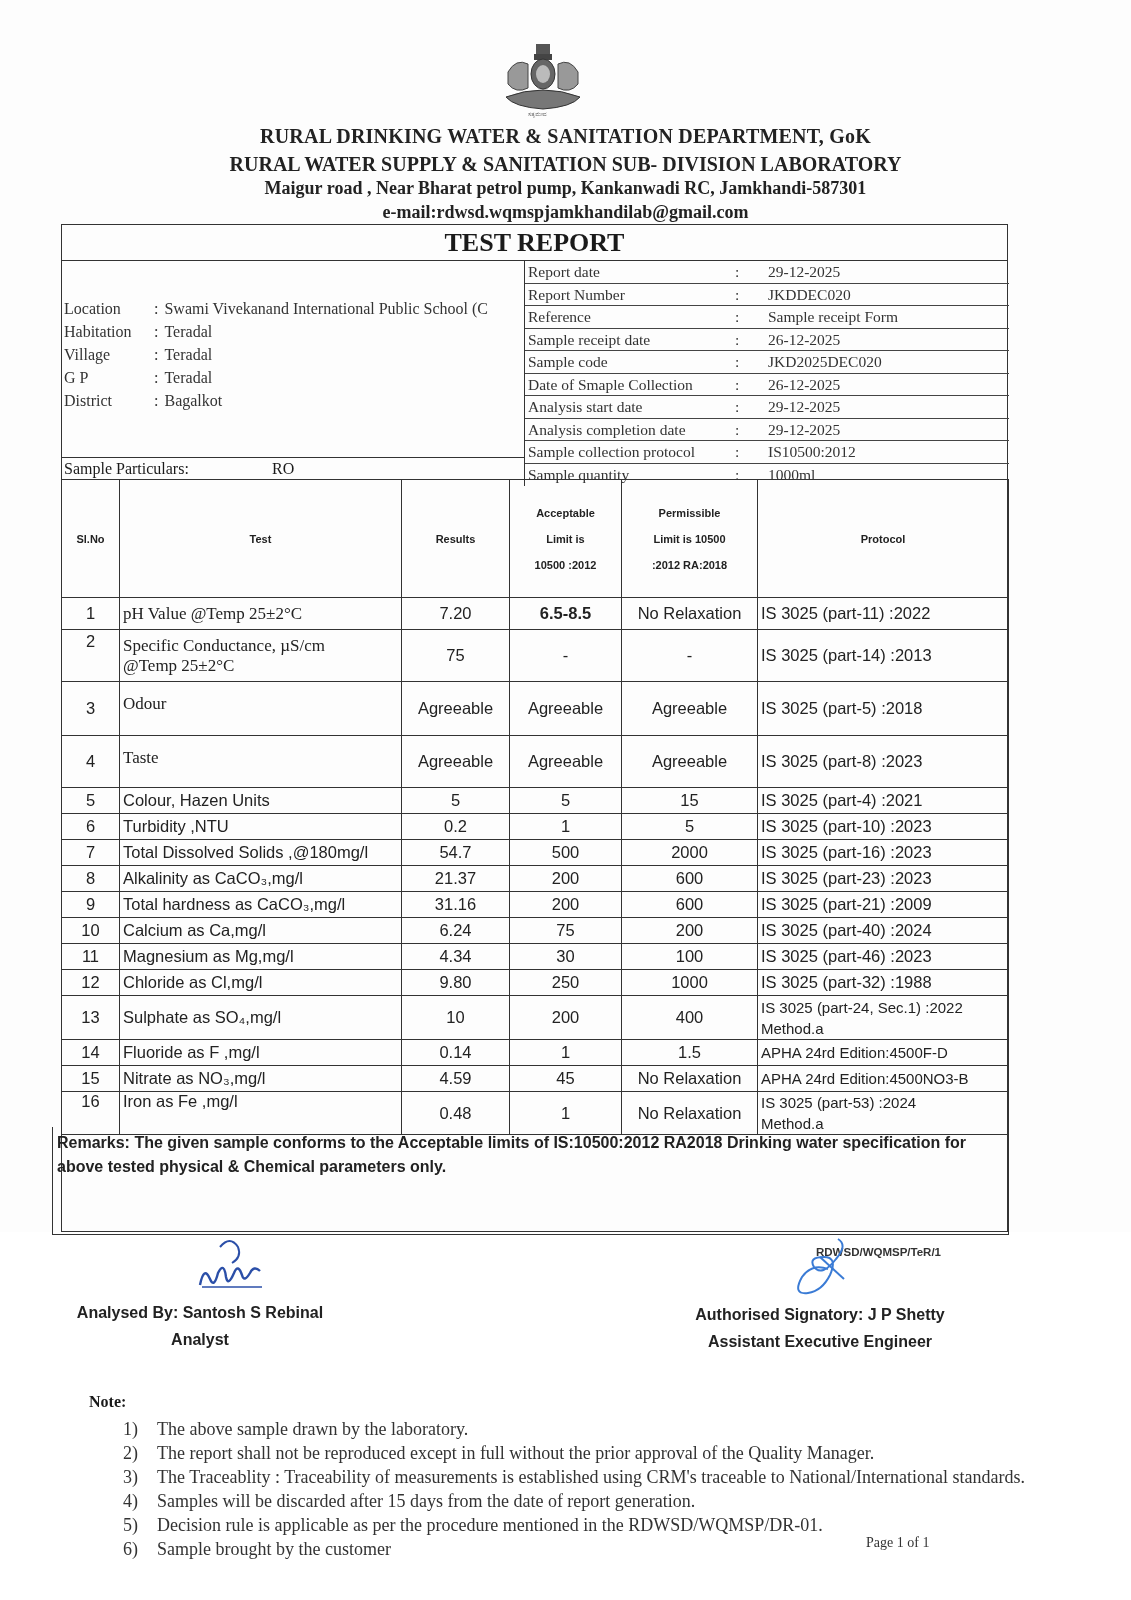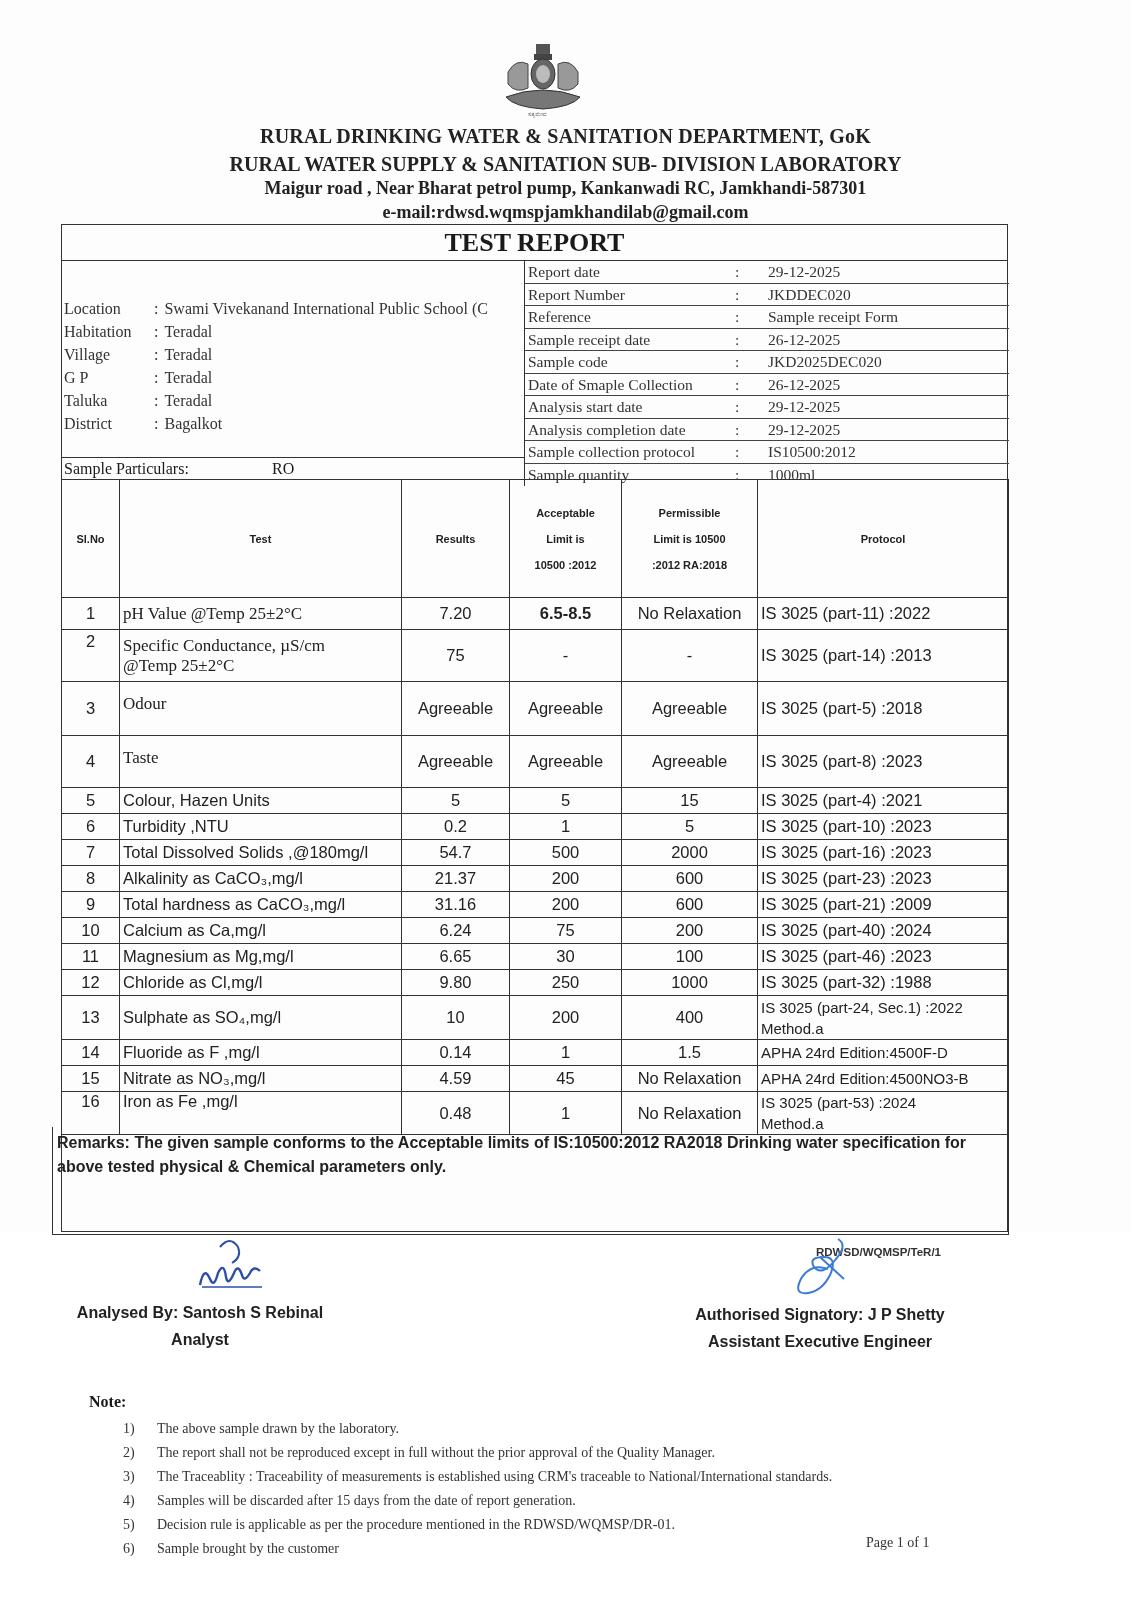--- a/index.html
+++ b/index.html
@@ -49,21 +49,21 @@
 
   .remarks { position: absolute; left: -10px; top: 902px; width: 957px; height: 108px; border: 1.5px solid #333; border-top: none; padding: 4px 4px; font-family: "Liberation Sans", sans-serif; font-weight: bold; font-size: 16px; line-height: 24px; color: #222; }
 
   .formcode { position: absolute; left: 816px; top: 1246px; font-family: "Liberation Sans", sans-serif; font-weight: bold; font-size: 11.5px; color: #333; }
 
   .sig-left { position: absolute; left: 60px; top: 1235px; width: 280px; text-align: center; }
   .sig-right { position: absolute; left: 680px; top: 1235px; width: 280px; text-align: center; }
   .sig-name { font-family: "Liberation Sans", sans-serif; font-weight: bold; font-size: 16px; color: #222; line-height: 27px; }
 
   .note { position: absolute; left: 89px; top: 1393px; font-family: "Liberation Serif", serif; font-weight: bold; font-size: 16px; }
-  .notes { position: absolute; left: 123px; top: 1417px; width: 820px; font-family: "Liberation Serif", serif; font-size: 14px; color: #333; }
+  .notes { position: absolute; left: 123px; top: 1417px; width: 820px; font-family: "Liberation Serif", serif; font-size: 18px; color: #333; }
   .notes .n { height: 24px; line-height: 24px; white-space: nowrap; }
   .notes .num { display: inline-block; width: 34px; }
   .pageno { position: absolute; left: 866px; top: 1535px; font-family: "Liberation Serif", serif; font-size: 14px; color: #333; }
 </style>
 </head>
 <body>
 
 <div class="page">
 
   <svg class="emblem" viewBox="0 0 110 76">
@@ -83,21 +83,20 @@
   <div class="hdr hdr4">e-mail:rdwsd.wqmspjamkhandilab@gmail.com</div>
 
   <div class="frame">
     <div class="title-row">TEST REPORT</div>
 
     <div class="left-info">
       <div class="line"><span class="lbl">Location</span><span>:</span><span class="val">Swami Vivekanand International Public School (C</span></div>
       <div class="line"><span class="lbl">Habitation</span><span>:</span><span class="val">Teradal</span></div>
       <div class="line"><span class="lbl">Village</span><span>:</span><span class="val">Teradal</span></div>
       <div class="line"><span class="lbl">G P</span><span>:</span><span class="val">Teradal</span></div>
-      <div class="line"><span class="lbl">Taluka</span><span>:</span><span class="val">Teradal</span></div>
       <div class="line"><span class="lbl">District</span><span>:</span><span class="val">Bagalkot</span></div>
     </div>
 
     <div class="sample-row">
       <span class="sl">Sample Particulars:</span>
       <span class="sv">RO</span>
     </div>
 
     <div class="right-info">
       <div class="rline">
@@ -251,21 +250,21 @@
           <td class="sl">10</td>
           <td class="test">Calcium as Ca,mg/l</td>
           <td class="r">6.24</td>
           <td class="a">75</td>
           <td class="p">200</td>
           <td class="pr">IS 3025 (part-40) :2024</td>
         </tr>
         <tr>
           <td class="sl">11</td>
           <td class="test">Magnesium as Mg,mg/l</td>
-          <td class="r">6.65</td>
+          <td class="r">4.34</td>
           <td class="a">30</td>
           <td class="p">100</td>
           <td class="pr">IS 3025 (part-46) :2023</td>
         </tr>
         <tr>
           <td class="sl">12</td>
           <td class="test">Chloride as Cl,mg/l</td>
           <td class="r">9.80</td>
           <td class="a">250</td>
           <td class="p">1000</td>

